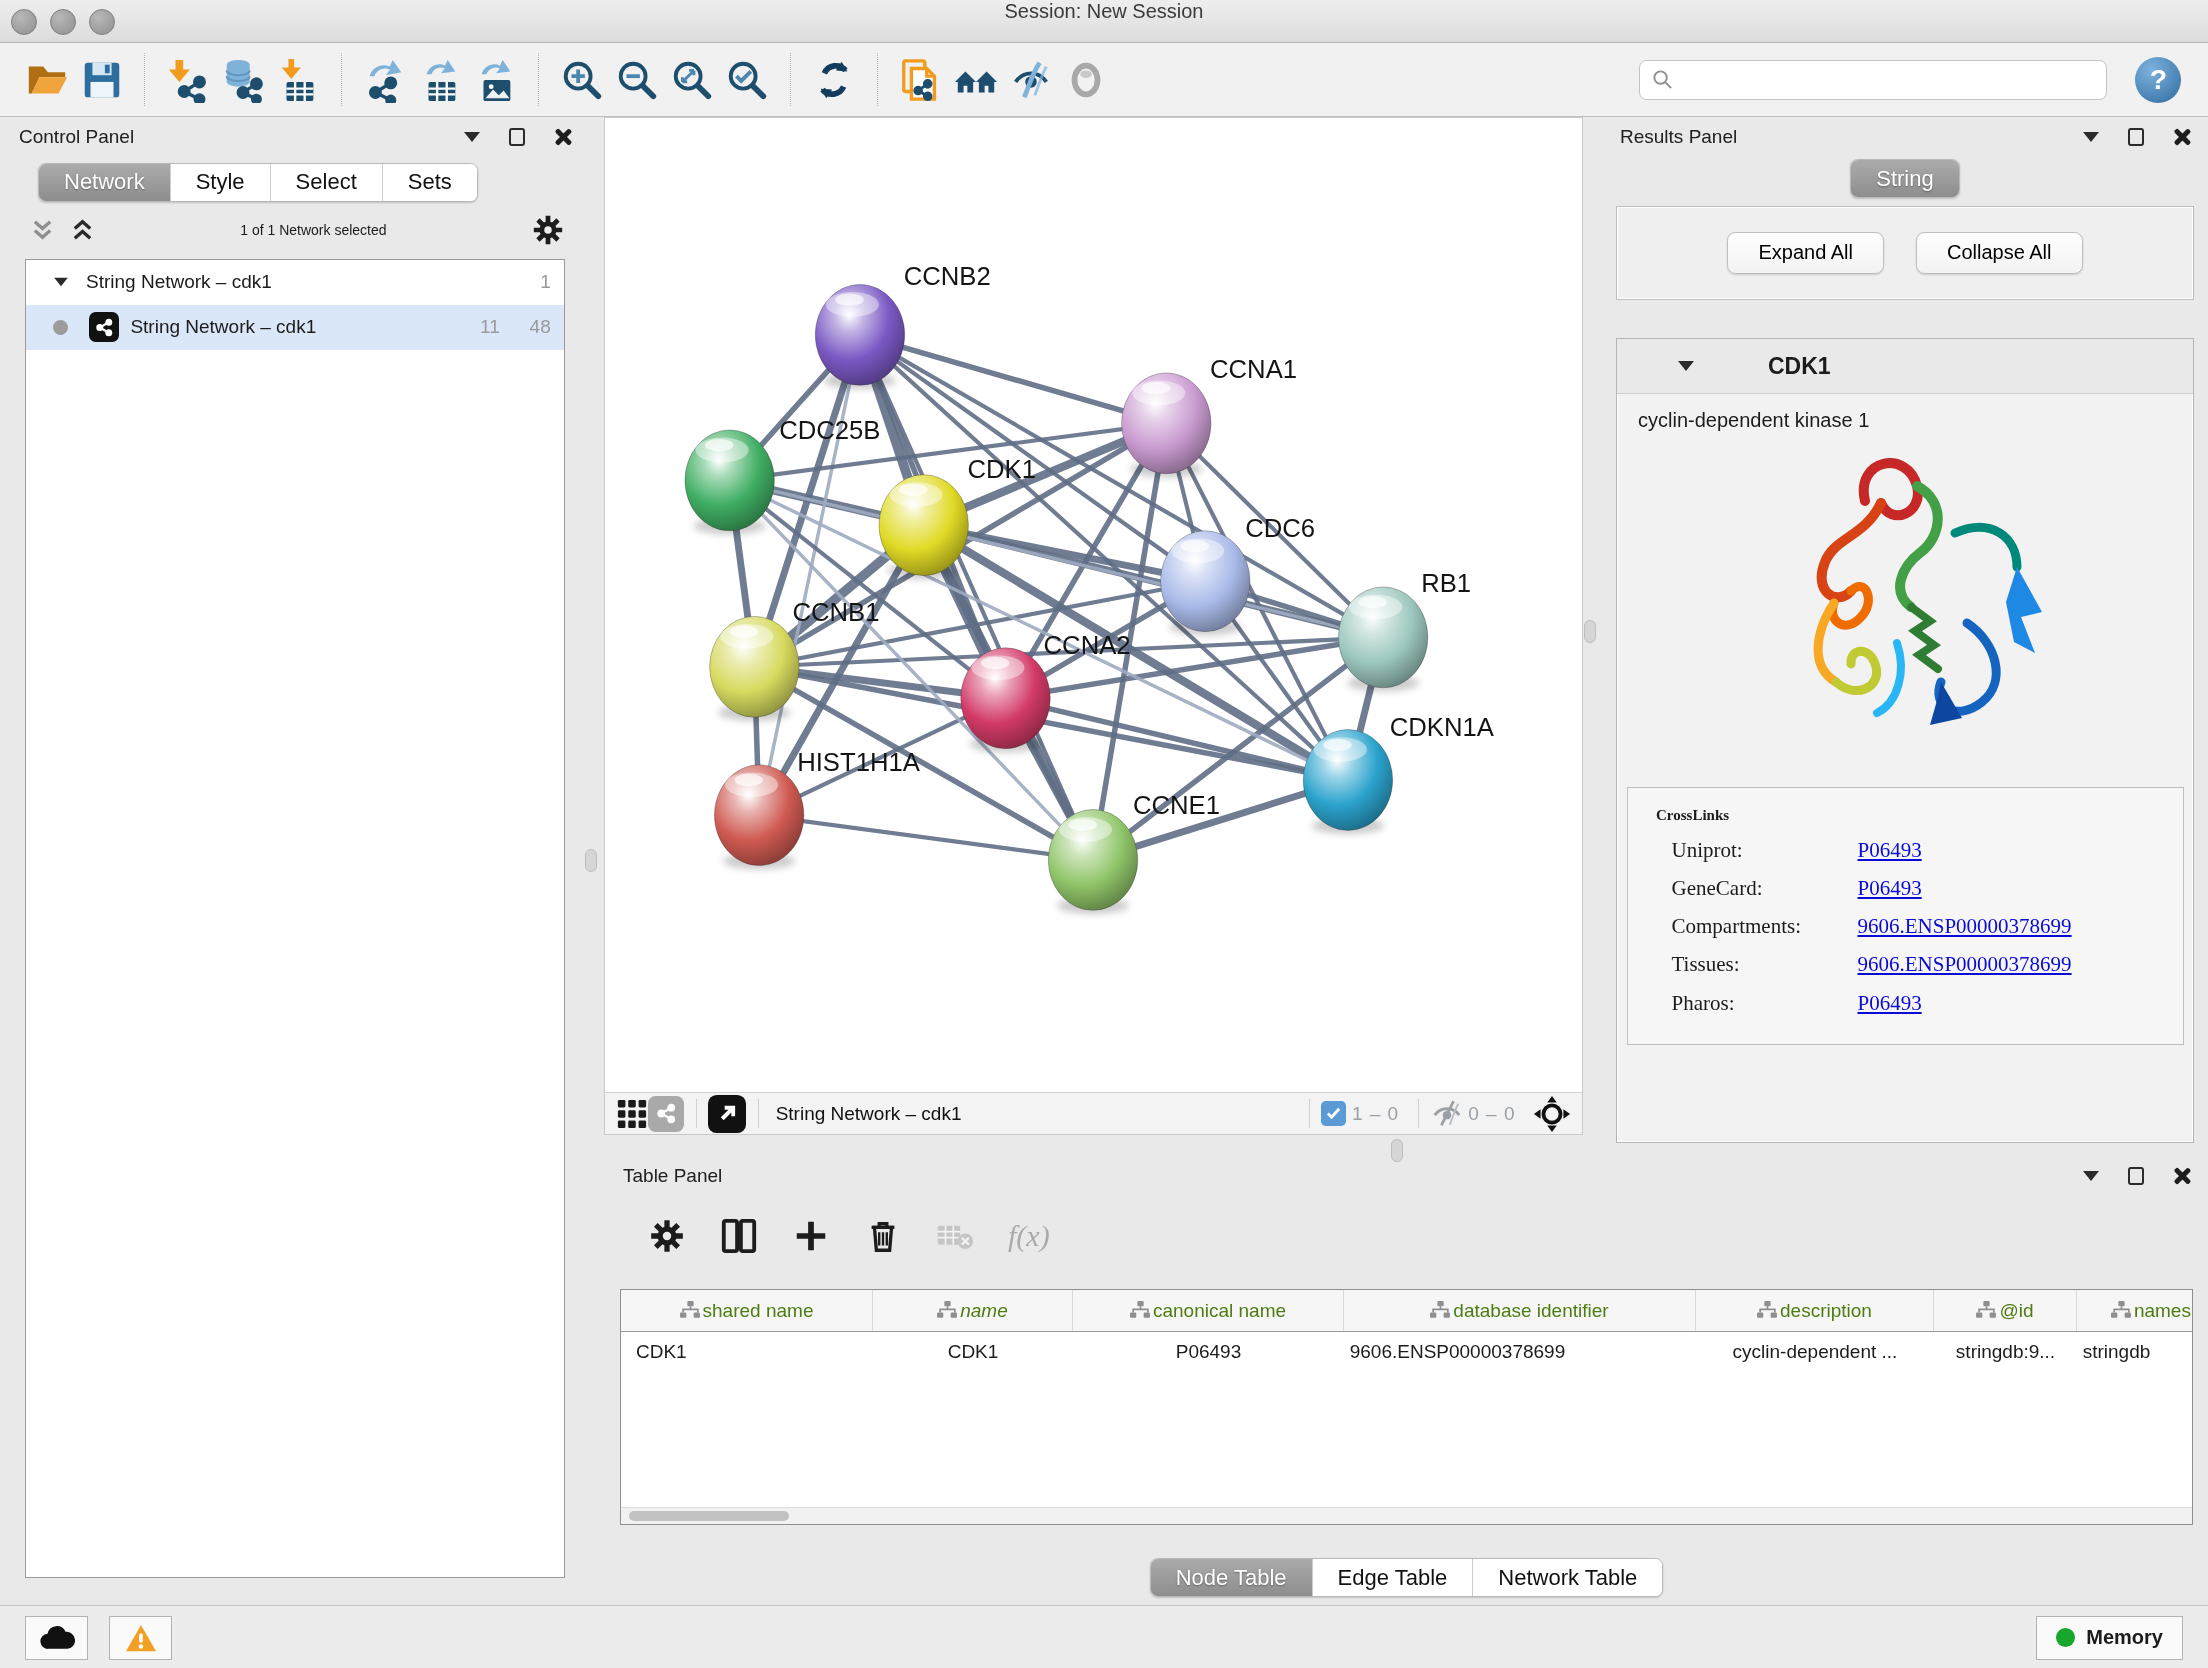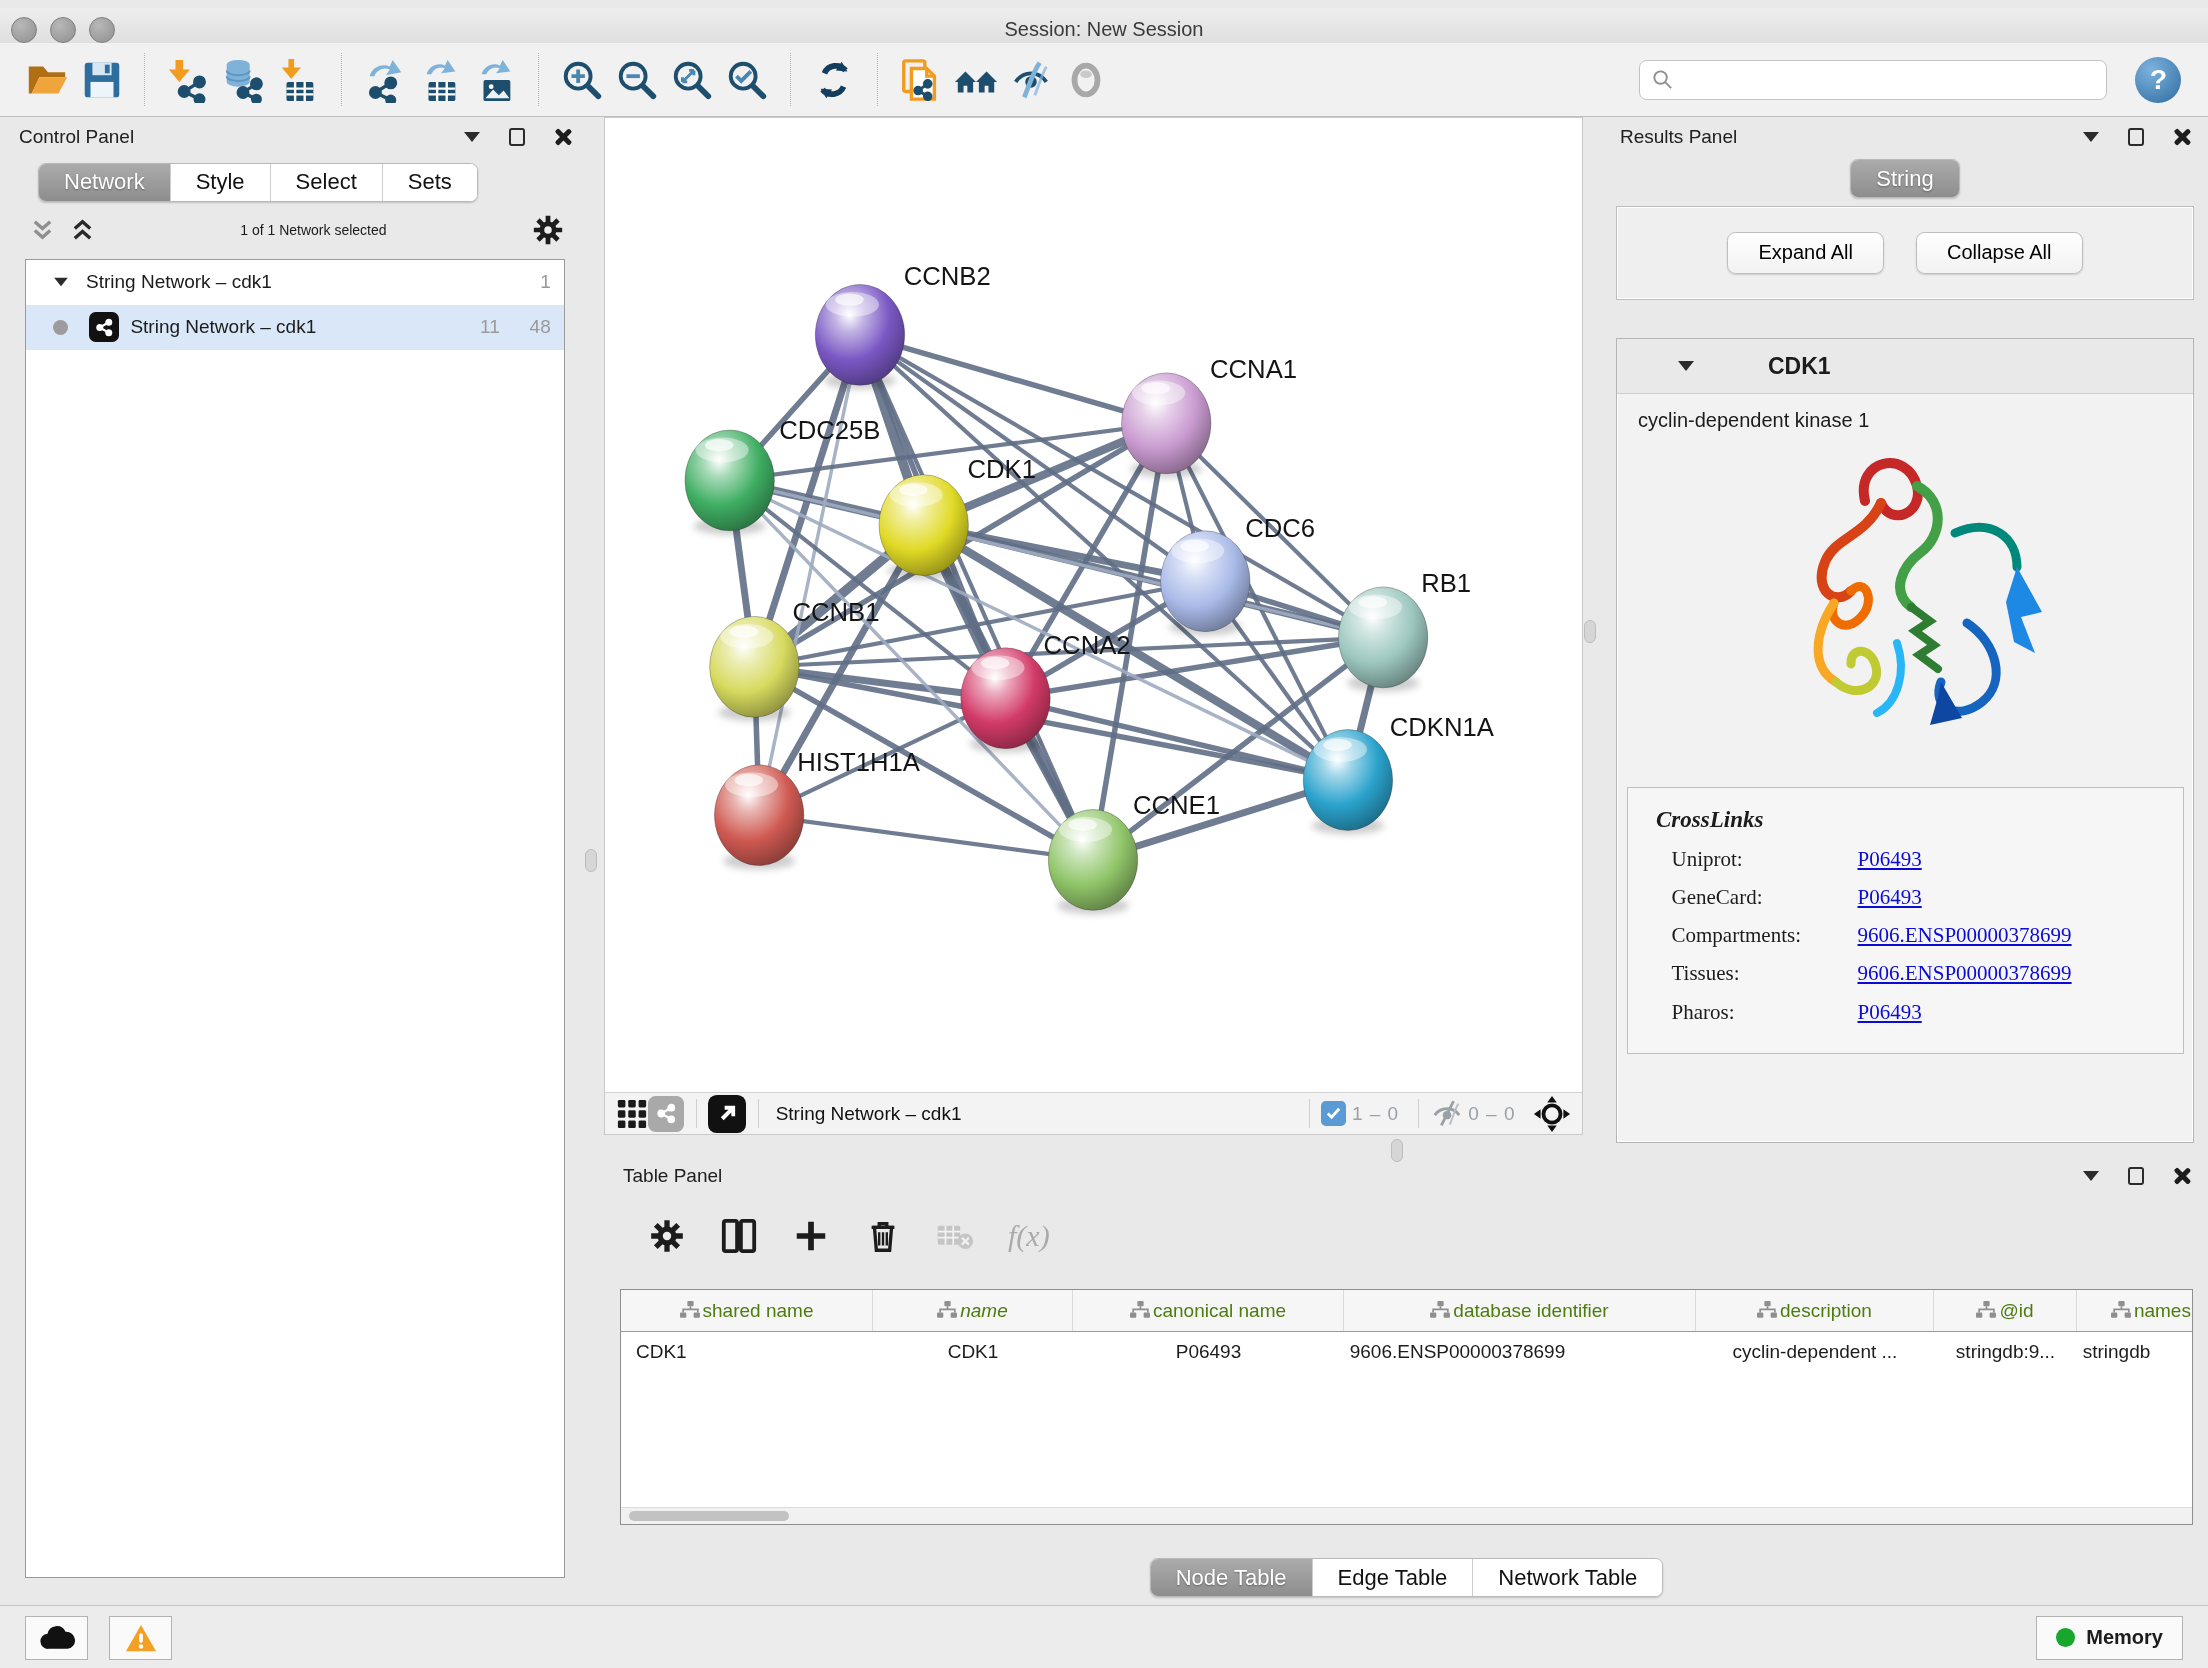--- a/index.html
+++ b/index.html
@@ -1,23 +1,23 @@
 <!DOCTYPE html>
 <html style="font-size:15px"><head>
 <meta charset="utf-8">
 <style>
   * { margin:0; padding:0; box-sizing:border-box; }
   html,body { width:2208px; height:1668px; overflow:hidden; }
   body { font-family:"Liberation Sans", sans-serif; background:#e9e9e9; color:#1c1c1c; }
   .app { position:relative; width:2208px; height:1668px; background:#e9e9e9; }
 
   
-  .titlebar { position:absolute; left:0; top:8px; width:100%; height:43px;
+  .titlebar { position:absolute; left:0; top:0; width:100%; height:43px;
     background:linear-gradient(#eeeeee,#dcdcdc); border-bottom:1px solid #b4b4b4;
-    display:flex; align-items:center; }
+    display:flex; align-items:flex-start; }
   .traffic { position:absolute; top:8.6px; width:26px; height:26px; border-radius:50%;
     background:radial-gradient(circle at 35% 30%, #b8b8b8, #8f8f8f); border:1px solid #7e7e7e; }
   .win-title { width:100%; text-align:center; font-size:20px; color:#3a3a3a; }
 
   
   .toolbar { position:absolute; left:0; top:43px; width:100%; height:74px;
     background:#f1f1f1; border-bottom:1px solid #bfbfbf;
     display:flex; align-items:center; padding:0 19px; }
   .tbtn { width:55px; height:59px; display:flex; align-items:center; justify-content:center; border-radius:5.7px; }
   .tbtn svg { width:46px; height:46px; }
@@ -76,21 +76,21 @@
     padding:8.6px 30px; font-size:20px; box-shadow:0 1px 1.9px rgba(0,0,0,.15); }
   .rbox2 { position:absolute; left:15px; right:15px; top:221px; bottom:13.3px;
     border:1px solid #b5b5b5; background:#f2f2f2; box-shadow:inset 0 0 0 1px #fff; overflow:hidden; }
   .rhead { display:flex; align-items:center; height:55px; background:#e9e9e9; border-bottom:1px solid #cfcfcf; }
   .rhead .tri-down { margin-left:61px; }
   .rname { margin-left:74px; font-size:23px; font-weight:bold; }
   .rdesc { padding:15px 0 0 21px; font-size:20px; }
   .ribbon { display:block; margin:7.6px auto 0 auto; }
   .xlinks { margin:5.7px 9.5px 0 9.5px; border:1px solid #bfbfbf; background:#f6f6f6; padding:13.3px 0 28.5px 0;
     font-family:"Liberation Serif", serif; }
-  .xlinks h3 { font-size:23px; margin:5.7px 0 7.6px 28.5px;font-style:italic; }
+  .xlinks h3 { font-size:15px; margin:5.7px 0 7.6px 28.5px; }
   .xrow { display:flex; margin:13.3px 0 0 44px; font-size:21px; }
   .xrow .xl { width:186px; }
   .xrow a { color:#0b0bd6; text-decoration:underline; }
 
   
   .tablepanel { position:absolute; left:604px; top:1156px; width:1605px; height:449px; }
   .ttools { display:flex; align-items:center; gap:34px; margin:13.3px 0 0 44px; height:53px; }
   .ttools svg { width:38px; height:38px; }
   .fx { font-family:"Liberation Serif", serif; font-style:italic; font-size:30px; color:#aaa; }
   .tablebox { position:absolute; left:16px; right:16px; top:133px; height:236px; background:#fff; border:1.9px solid #8f8f8f; overflow:hidden; }

